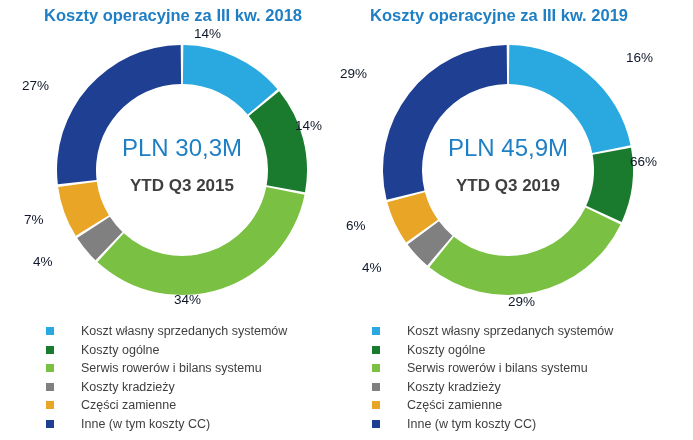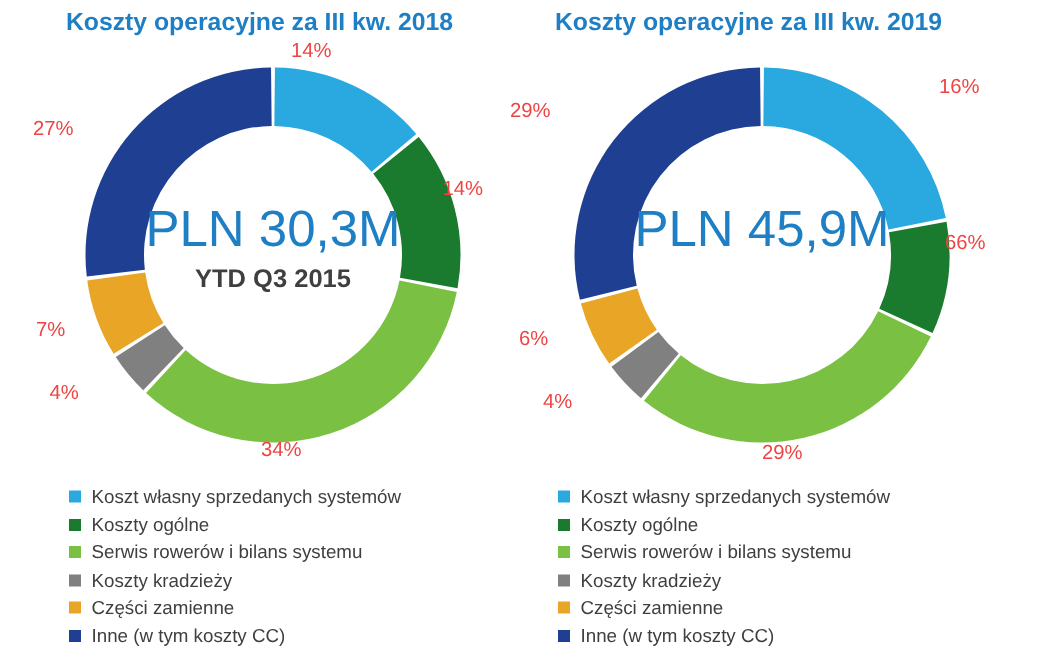--- a/index.html
+++ b/index.html
@@ -55,49 +55,50 @@
   }
 
   .center-text {
     position: absolute;
     left: 0;
     width: 280px;
     text-align: center;
   }
   .center-main {
     top: 104px;
-    font-size: 34px;
+    font-size: 24px;
     font-weight: normal;
     color: #1f7fc4;
     letter-spacing: 0px;
   }
   .center-sub {
     top: 146px;
     font-size: 17px;
     color: #3f3f3f;
     font-weight: bold;
   }
 
   .slice-label {
     position: absolute;
     font-size: 13.5px;
-    color: #ef4444;
+    color: #0f172a;
     white-space: nowrap;
   }
 
   .legend {
     position: absolute;
     left: 46px;
     top: 322px;
     width: 290px;
   }
   .legend-item {
     display: flex;
     align-items: center;
     height: 18.5px;
+    gap: 20px;
   }
   .legend-swatch {
     width: 8px;
     height: 8px;
     margin-right: 7px;
     flex: 0 0 auto;
   }
   .legend-label {
     font-size: 12.5px;
     color: #3f3f3f;
@@ -170,20 +171,21 @@
         <g id="donut-1">
             <path d="M 141.3089730145307 15.006853829310984 A 125 125 0 0 1 262.53389682771524 115.29283245260925 L 224.30332101746808 123.00146872739516 A 86 86 0 0 0 140.90057343399712 54.00471543456595 Z" fill="#29a9e0"></path>
             <path d="M 263.0244509961552 117.86440746005208 A 125 125 0 0 1 253.65451363088357 192.03509903255016 L 218.1943053780479 175.8001481343945 A 86 86 0 0 0 224.6408222853548 124.77071233251583 Z" fill="#1a7a2e"></path>
             <path d="M 252.5398464252742 194.40388742154093 A 125 125 0 0 1 61.334951118770334 237.14324518212138 L 85.878446369714 206.8345526852995 A 86 86 0 0 0 217.42741434058865 177.42987454602016 Z" fill="#7ac143"></path>
             <path d="M 59.317789034506205 235.4745035793303 A 125 125 0 0 1 39.64781560111068 214.52810937070197 L 70.95769713356415 191.27533924704295 A 86 86 0 0 0 84.49063885574026 205.68645846257925 Z" fill="#808080"></path>
             <path d="M 38.10902553393073 212.41014654283487 A 125 125 0 0 1 19.259271713866468 172.35238063781514 L 56.93037893914014 162.2584378788168 A 86 86 0 0 0 69.89900956734435 189.8181808214704 Z" fill="#e8a526"></path>
             <path d="M 18.608215011295513 169.8166821973227 A 125 125 0 0 1 138.69102698546922 15.006853829310984 L 139.09942656600282 54.00471543456595 A 86 86 0 0 0 56.48245192777132 160.51387735175803 Z" fill="#1f3f93"></path>
           </g>
       </svg>
       <div class="center-text center-main">PLN 45,9M</div>
+      <div class="center-text center-sub">YTD Q3 2019</div>
 
       <div class="slice-label" style="left:258px; top:20px;">16%</div>
       <div class="slice-label" style="left:262px; top:124px;">66%</div>
       <div class="slice-label" style="left:140px; top:264px;">29%</div>
       <div class="slice-label" style="left:-6px;  top:230px;">4%</div>
       <div class="slice-label" style="left:-22px; top:188px;">6%</div>
       <div class="slice-label" style="left:-28px; top:36px;">29%</div>
     </div>
 
     <div class="legend">

